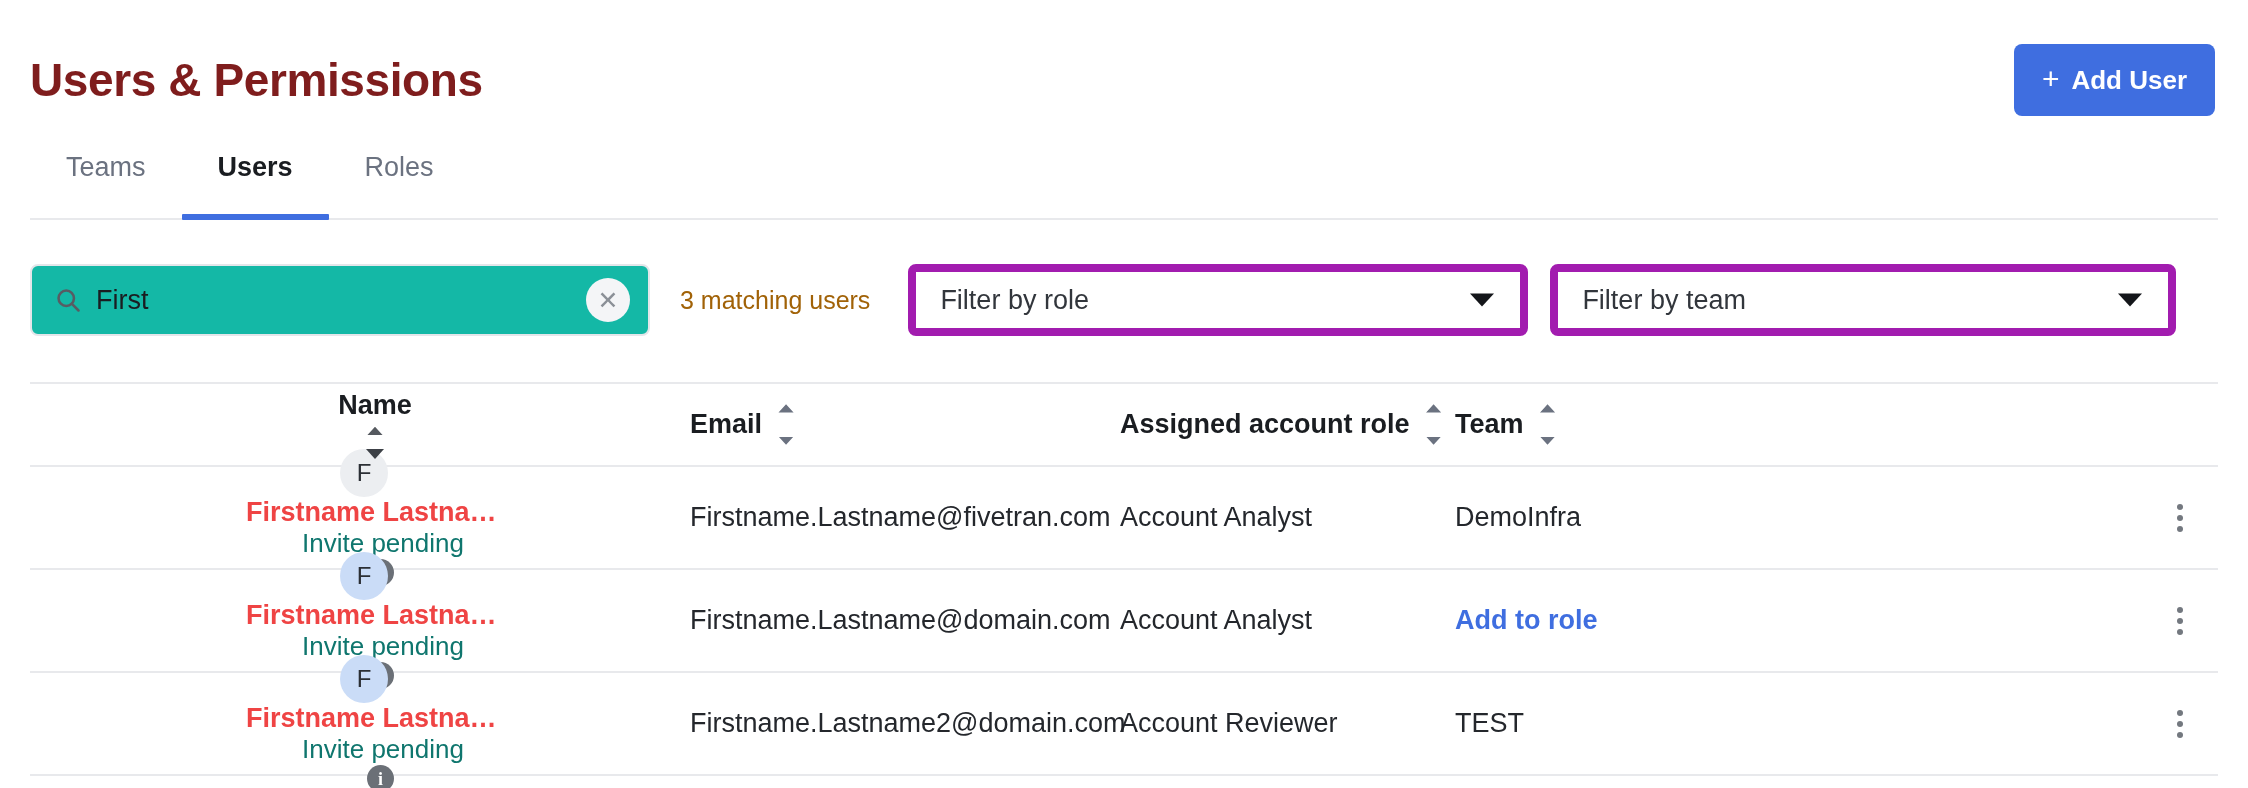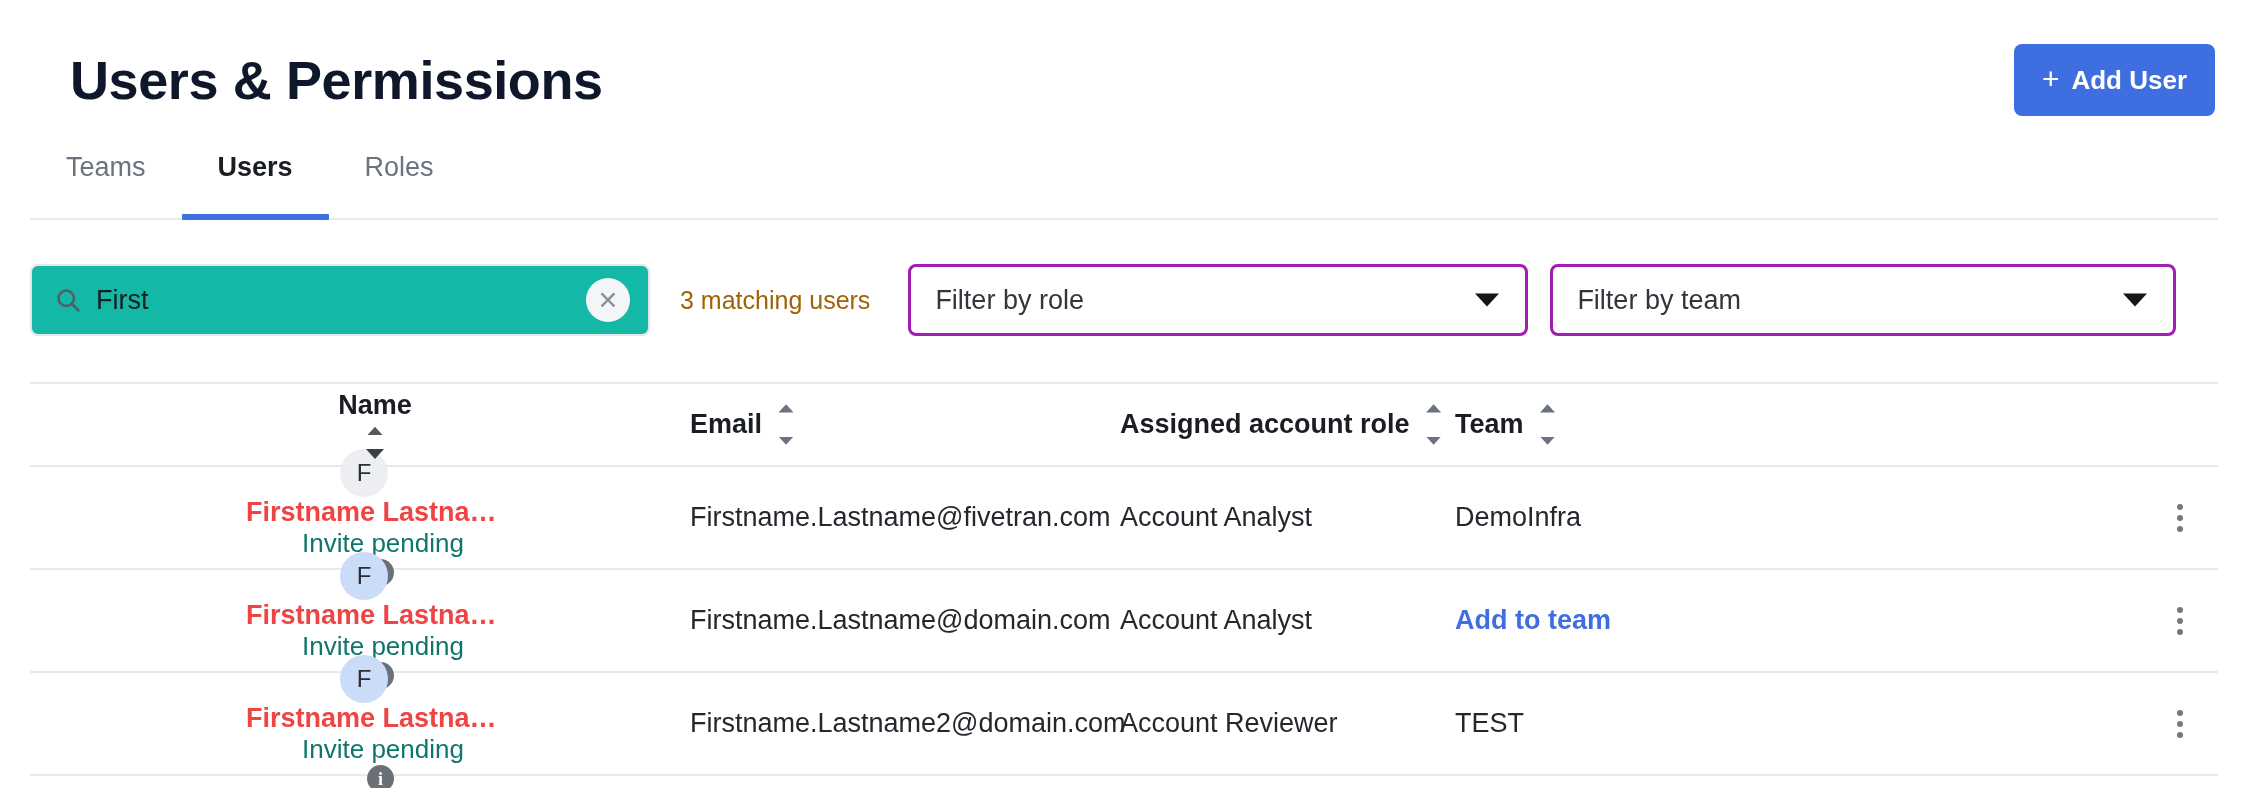--- a/index.html
+++ b/index.html
@@ -15,26 +15,25 @@
   
   .header-row {
     position: absolute;
     left: 30px; top: 40px; right: 33px;
     height: 80px;
     display: flex;
     align-items: center;
     justify-content: space-between;
   }
   .page-title {
-    font-size: 54px;
-    font-weight: 700;
-    color: #0f172a;
+    font-size: 46px;
+    font-weight: 700;
+    color: #7f1d1d;
     letter-spacing: -0.4px;
     line-height: 1;
-    margin-left: 40px;
   }
   .add-user-button {
     display: inline-flex;
     align-items: center;
     gap: 12px;
     background: #3f6ee0;
     color: #ffffff;
     border: none;
     border-radius: 8px;
     padding: 0 28px;
@@ -142,21 +141,21 @@
   }
   .matching-count {
     margin-left: 30px;
     font-size: 25px;
     color: #a16207;
     white-space: nowrap;
   }
   .select-box {
     position: relative;
     height: 72px;
-    border: 3px solid #a21caf;
+    border: 8px solid #a21caf;
     border-radius: 8px;
     display: flex;
     align-items: center;
     background: #fff;
     cursor: pointer;
   }
   #role-filter { width: 620px; margin-left: 38px; }
   #team-filter { width: 626px; margin-left: 22px; }
   .select-label {
     padding-left: 24px;
@@ -431,21 +430,21 @@
     <div class="tr">
       <div class="td col-name">
         <span class="avatar blue">F</span>
         <span class="user-name">Firstname Lastname</span>
         <span class="invite-pending">Invite pending</span>
         <span class="info-icon">i</span>
       </div>
       <div class="td col-email">Firstname.Lastname@domain.com</div>
       <div class="td col-role">Account Analyst</div>
       <div class="td col-team">
-        <a class="team-link">Add to team</a>
+        <a class="team-link">Add to role</a>
       </div>
       <div class="td col-menu">
         <button class="kebab-menu">
           <span></span>
             <span></span>
             <span></span>
         </button>
       </div>
     </div>
 

